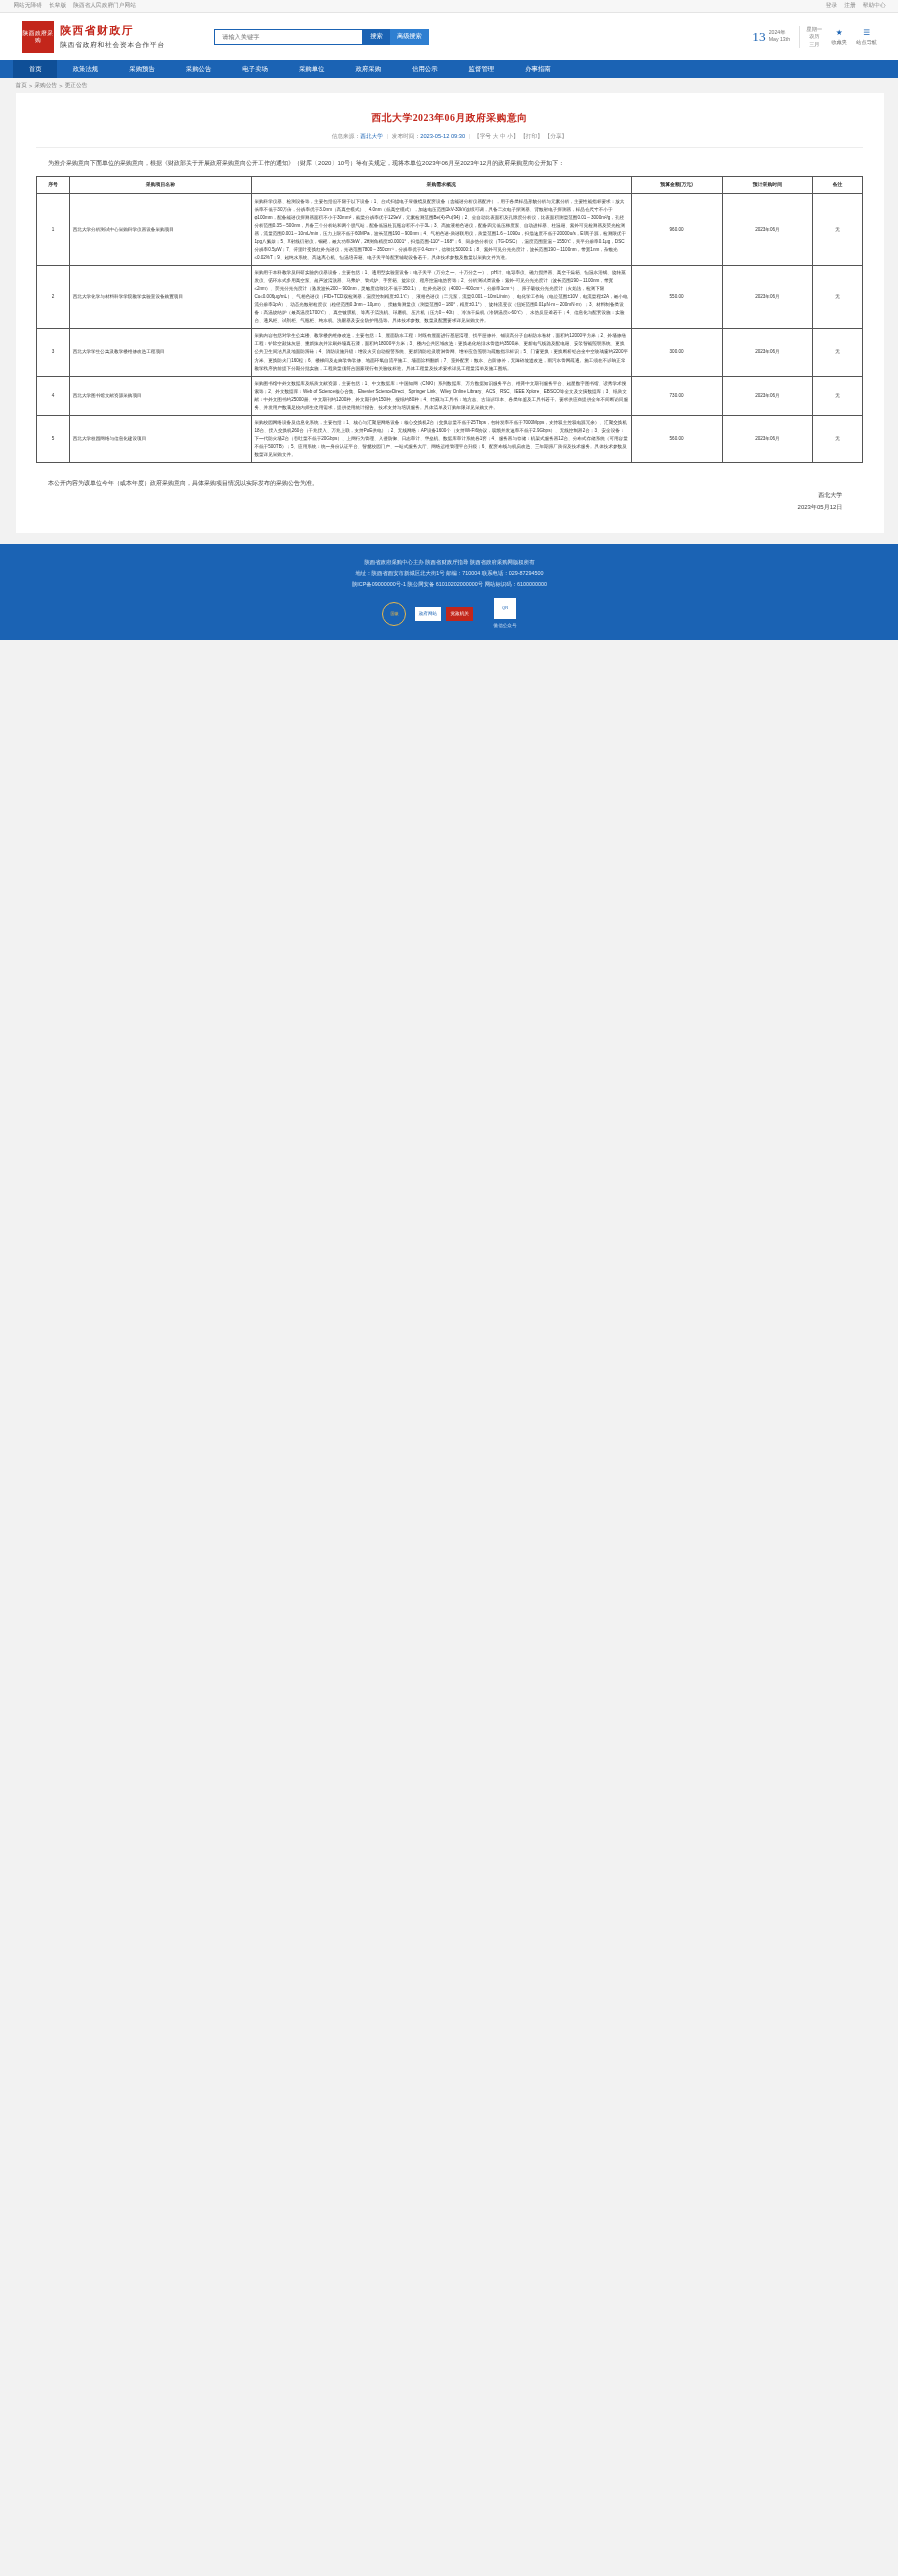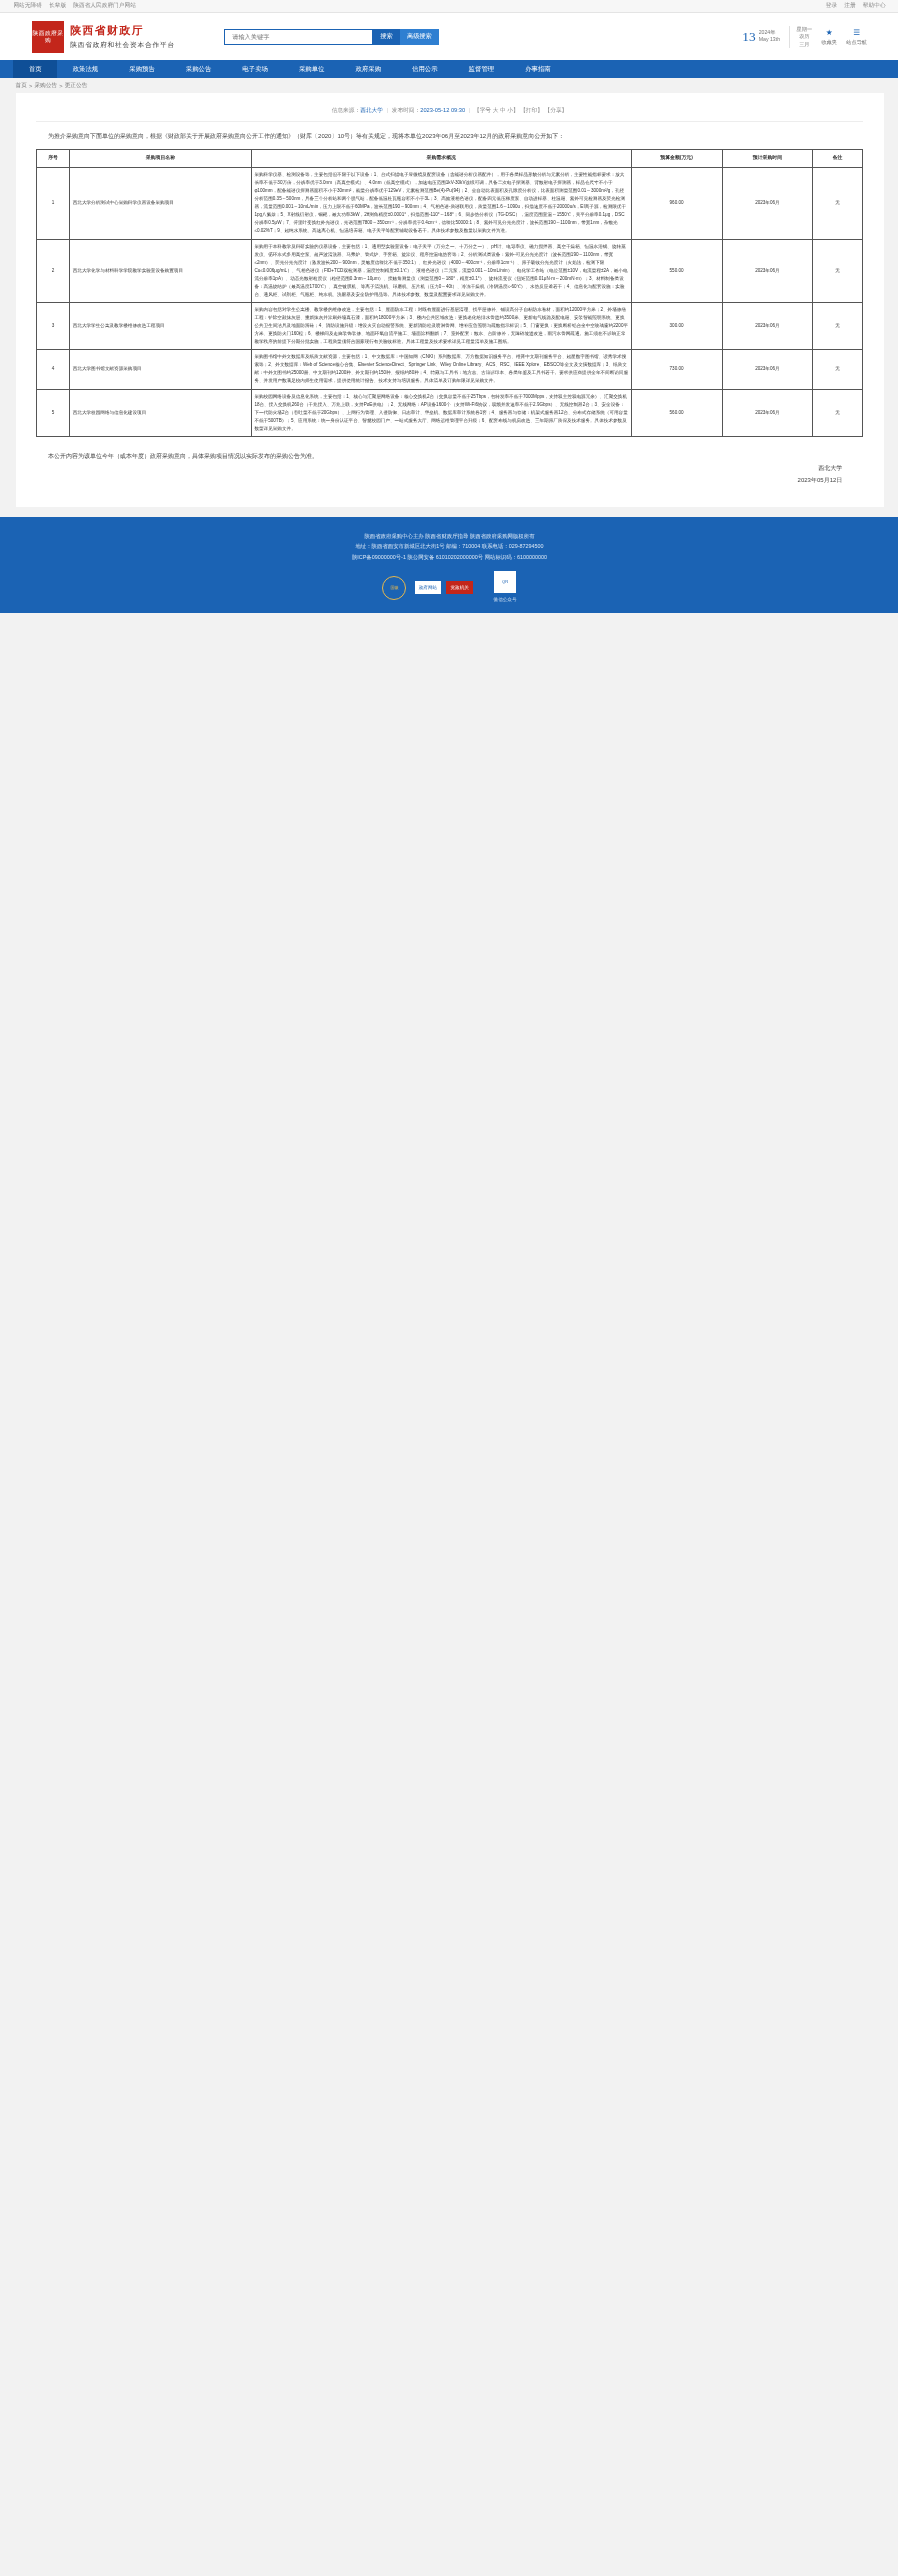--- a/index.html
+++ b/index.html
@@ -25,21 +25,21 @@
   }
   .topbar .tb-left { display:flex; gap:7.2px; }
   .topbar .tb-right { margin-left:auto; display:flex; gap:7.2px; }
 
   
   .header {
     background: #fff;
     height: 47px;
     display: flex;
     align-items: center;
-    padding: 0 32px;
+    padding: 0 22px;
   }
   .logo-mark {
     width: 32px; height: 32px;
     background: #c3261b;
     color:#fff;
     display:flex; align-items:center; justify-content:center;
     font-size: 5.7px; line-height:1.15; text-align:center;
     font-family:"Liberation Serif", serif;
     letter-spacing:0.5px;
     flex: none;
@@ -290,20 +290,21 @@
 <div class="crumb">
   <span>首页</span>
   <span>&gt;</span>
   <span>采购公告</span>
   <span>&gt;</span>
   <span>更正公告</span>
 </div>
 
 <div class="card">
 
+  <div class="art-title">西北大学2023年06月政府采购意向</div>
 
   <div class="art-meta">
     <span>信息来源</span>：<b>西北大学</b>
     <span class="sep">|</span>
     <span>发布时间</span>：<b>2023-05-12 09:30</b>
     <span class="sep">|</span>
     【<span>字号</span>
     <span>大 中 小</span>】
     【<span>打印</span>】
     【<span>分享</span>】

